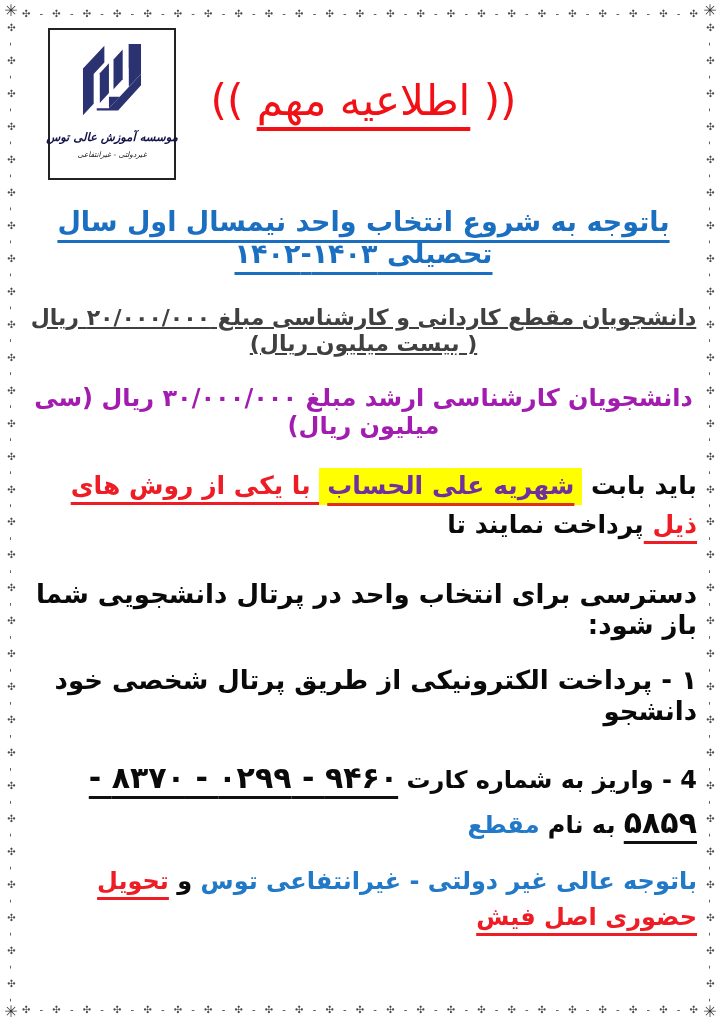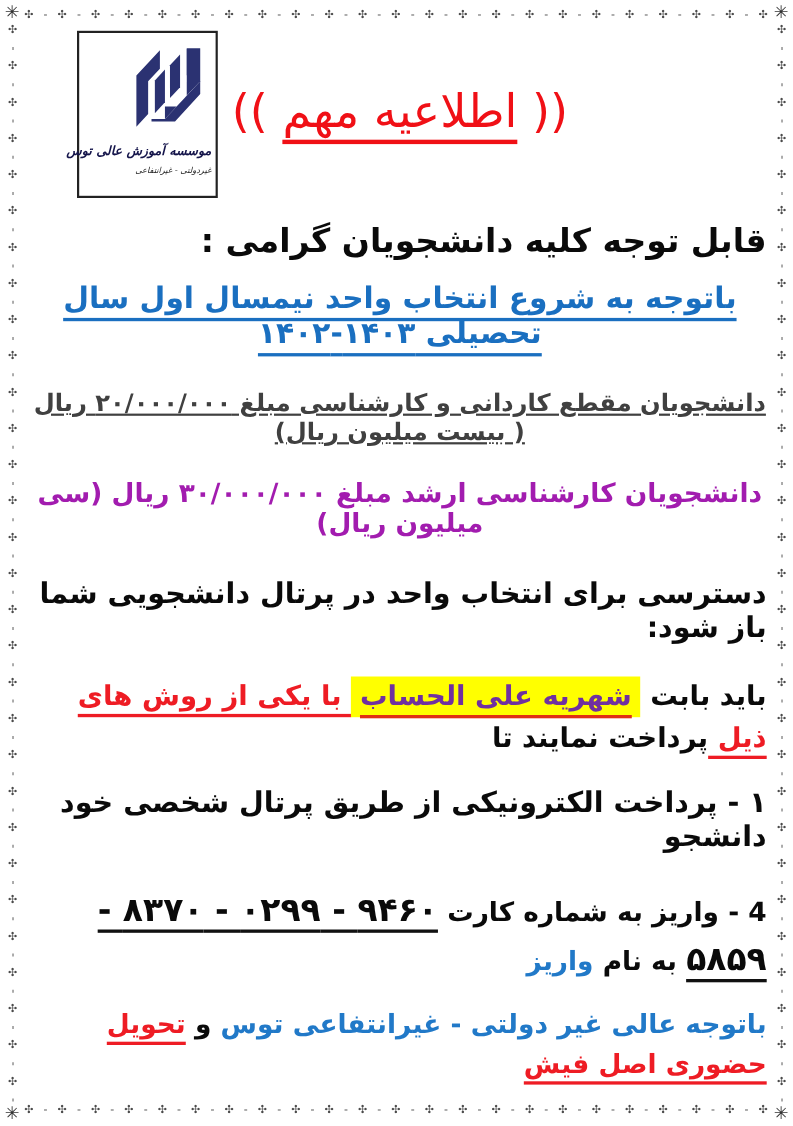--- a/index.html
+++ b/index.html
@@ -21,23 +21,23 @@
   .c-tl{top:2px;left:2px;} .c-tr{top:2px;right:2px;}
   .c-bl{bottom:3px;left:2px;} .c-br{bottom:3px;right:2px;}
 
   
   .content{
     position:absolute;top:24px;bottom:24px;left:30px;right:24px;
     direction:rtl;text-align:right;color:#000;
   }
   .header{position:relative;height:164px;}
   .logo-box{
-    position:absolute;left:40px;top:4px;width:128px;height:152px;
+    position:absolute;left:18px;top:4px;width:128px;height:152px;
     border:2px solid #222;background:#fff;
-    display:flex;flex-direction:column;align-items:flex-start;justify-content:flex-start;
+    display:flex;flex-direction:column;align-items:center;justify-content:flex-start;
     padding:6px 4px;box-sizing:border-box;
   }
   .logo-mark{margin-top:2px;}
   .logo-name{font-size:11.5px;font-weight:bold;font-style:italic;color:#14144a;margin-top:8px;white-space:nowrap;}
   .logo-sub{font-size:7.5px;font-style:italic;color:#222;margin-top:6px;white-space:nowrap;}
   .title{
     position:absolute;left:50%;transform:translateX(-50%);top:52px;
     color:#f01016;font-weight:normal;font-size:42px;white-space:nowrap;
   }
   .title .t-mid{
@@ -108,38 +108,37 @@
           </g>
         </svg>
         <div class="logo-name">موسسه آموزش عالی توس</div>
         <div class="logo-sub">غیردولتی - غیرانتفاعی</div>
       </div>
       <div class="title">
         <span class="t-open">(( </span><span class="t-mid">اطلاعیه مهم</span><span class="t-close"> ))</span>
       </div>
     </div>
 
-    <div class="line attention">قابل توجه کلیه دانشجویان گرامی :</div>
 
     <div class="line headline">
       <span>باتوجه به شروع انتخاب واحد نیمسال اول سال تحصیلی ۱۴۰۳-۱۴۰۲</span>
     </div>
 
     <div class="line tuition-ug">دانشجویان مقطع کاردانی و کارشناسی مبلغ ۲۰/۰۰۰/۰۰۰ ریال ( بیست میلیون ریال)</div>
     <div class="line tuition-ma">دانشجویان کارشناسی ارشد مبلغ ۳۰/۰۰۰/۰۰۰ ریال (سی میلیون ریال)</div>
 
-    <div class="line portal-open">دسترسی برای انتخاب واحد در پرتال دانشجویی شما باز شود:</div>
-
     <div class="line payline">
       <span>باید بابت </span><span class="hl">شهریه علی الحساب</span><span class="red-ul"> با یکی از روش های ذیل </span><span>پرداخت نمایند تا</span>
     </div>
 
+    <div class="line portal-open">دسترسی برای انتخاب واحد در پرتال دانشجویی شما باز شود:</div>
+
     <div class="line method1">۱ - پرداخت الکترونیکی از طریق پرتال شخصی خود دانشجو</div>
 
     <div class="line method2">
-      <span>4 - واریز به شماره کارت </span><span class="card-no">۹۴۶۰ - ۰۲۹۹ - ۸۳۷۰ - ۵۸۵۹</span><span> به نام </span><span class="blue-txt">واریز</span>
+      <span>4 - واریز به شماره کارت </span><span class="card-no">۹۴۶۰ - ۰۲۹۹ - ۸۳۷۰ - ۵۸۵۹</span><span> به نام </span><span class="blue-txt">مقطع</span>
     </div>
     <div class="line m2-l2">
       <span class="blue-txt">باتوجه عالی غیر دولتی - غیرانتفاعی توس</span><span class="black-txt" style="font-weight:bold;"> و </span><span class="red-txt red-ul">تحویل حضوری اصل فیش</span>
     </div>
 
   </div>
 </div>
 
 </body></html>

